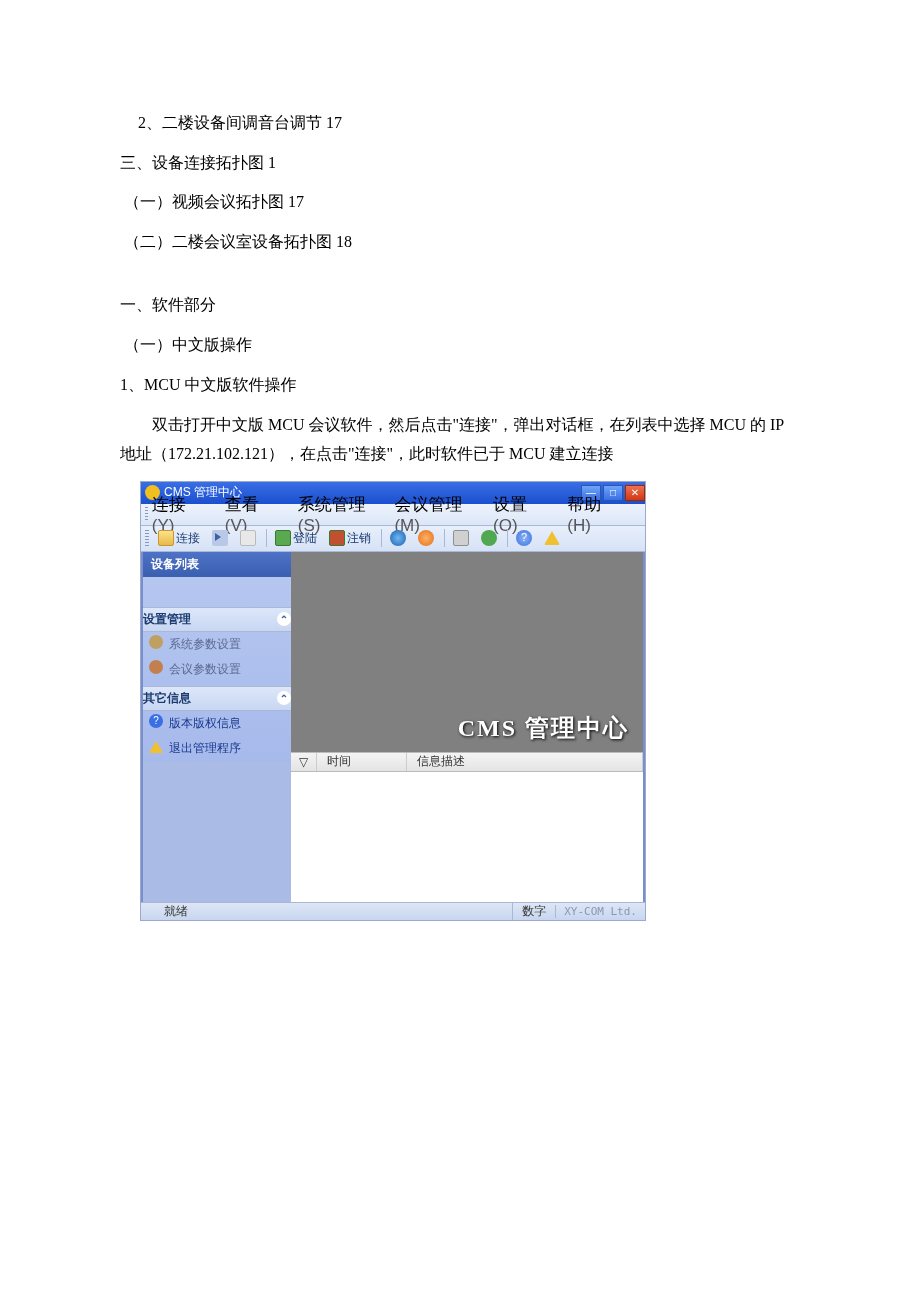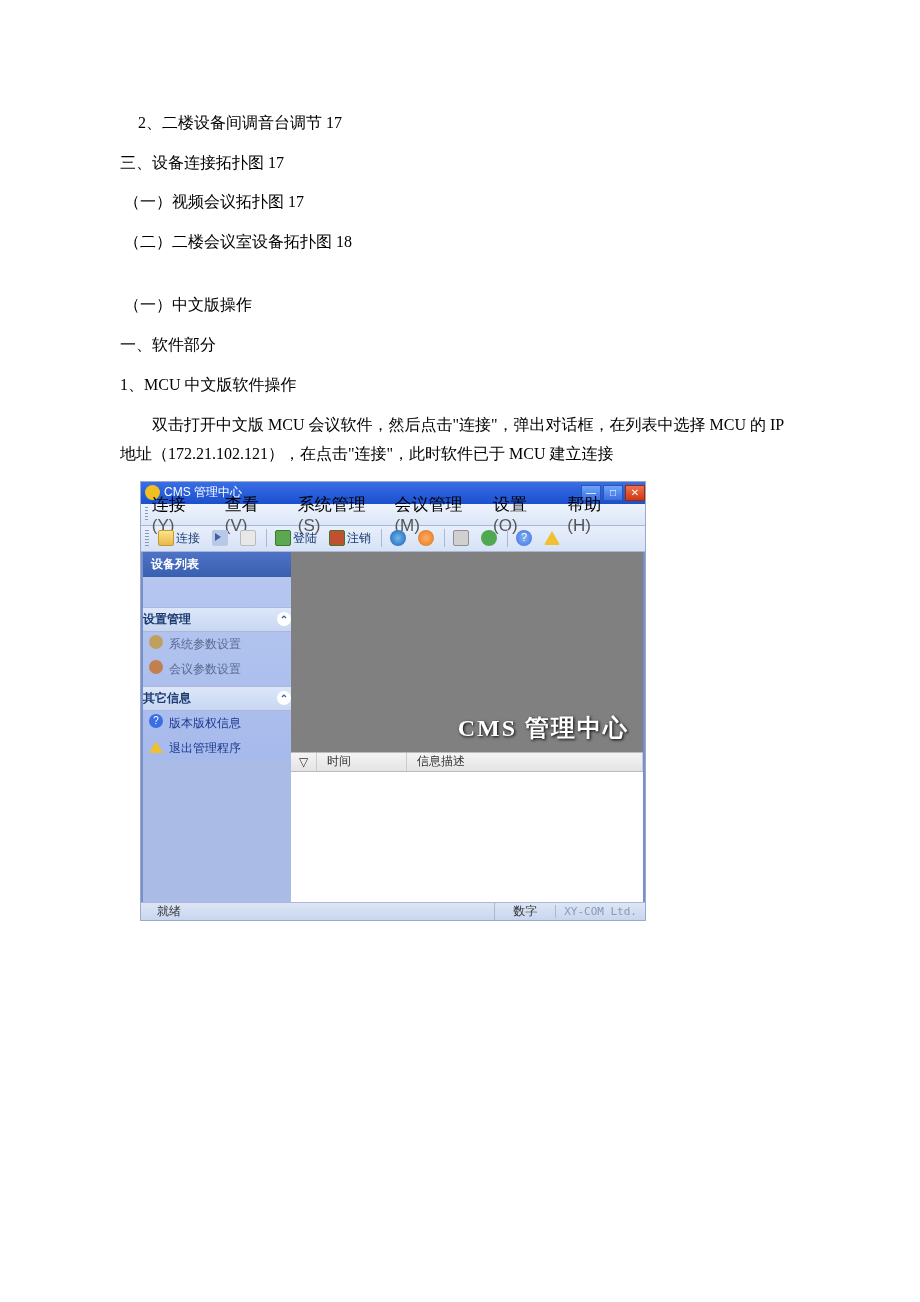--- a/index.html
+++ b/index.html
@@ -62,39 +62,39 @@
 
   .workarea { flex:1; display:flex; flex-direction:column; }
   .canvas { flex:1; background:#808080; position:relative; }
   .canvas .brand { position:absolute; right:14px; bottom:8px; font-size:24px; color:#fff; font-weight:bold; font-family:"KaiTi","楷体",serif; text-shadow:1px 1px 3px #000; letter-spacing:2px; }
   .log-header { height:20px; background:linear-gradient(#f4f4f4,#e4e4e4); border-top:1px solid #bbb; border-bottom:1px solid #bbb; display:flex; align-items:center; font-size:12px; color:#333; }
   .log-header .cell { padding:0 10px; border-right:1px solid #ccc; height:100%; display:flex; align-items:center; }
   .log-body { flex:0 0 130px; background:#fff; }
 
   
   .statusbar { position:absolute; bottom:0; left:0; right:0; height:18px; background:linear-gradient(#dde6f5,#c8d6ee); display:flex; align-items:center; font-size:12px; color:#333; border-top:1px solid #aab8d8; }
-  .statusbar .st-left { padding-left:16px; flex:1; }
-  .statusbar .st-seg { padding:0 18px; border-left:1px solid #aab8d8; }
+  .statusbar .st-left { padding-left:23px; flex:1; }
+  .statusbar .st-seg { padding:0 9px; border-left:1px solid #aab8d8; }
   .statusbar .st-brand { padding:0 8px; border-left:1px solid #aab8d8; color:#8a98b8; font-family:monospace; font-size:11px; }
 
 </style>
 </head>
 <body>
 
 <div class="doc-body">
 
   <div class="toc-line indent1">2、二楼设备间调音台调节 17</div>
-  <div class="toc-line">三、设备连接拓扑图 17</div>
+  <div class="toc-line">三、设备连接拓扑图 1</div>
   <div class="toc-line indent2">（一）视频会议拓扑图 17</div>
   <div class="toc-line indent2">（二）二楼会议室设备拓扑图 18</div>
 
   <div class="spacer"></div>
 
+  <div class="toc-line">一、软件部分</div>
   <div class="toc-line indent2">（一）中文版操作</div>
-  <div class="toc-line">一、软件部分</div>
   <div class="toc-line">1、MCU 中文版软件操作</div>
 
   <p class="para">双击打开中文版 MCU 会议软件，然后点击"连接"，弹出对话框，在列表中选择 MCU 的 IP 地址（172.21.102.121），在点击"连接"，此时软件已于 MCU 建立连接</p>
 
   <div class="screenshot">
 
     <div class="titlebar">
       <span class="app-icon"></span>
       <span class="title-text">CMS 管理中心</span>
       <div class="win-btns">

